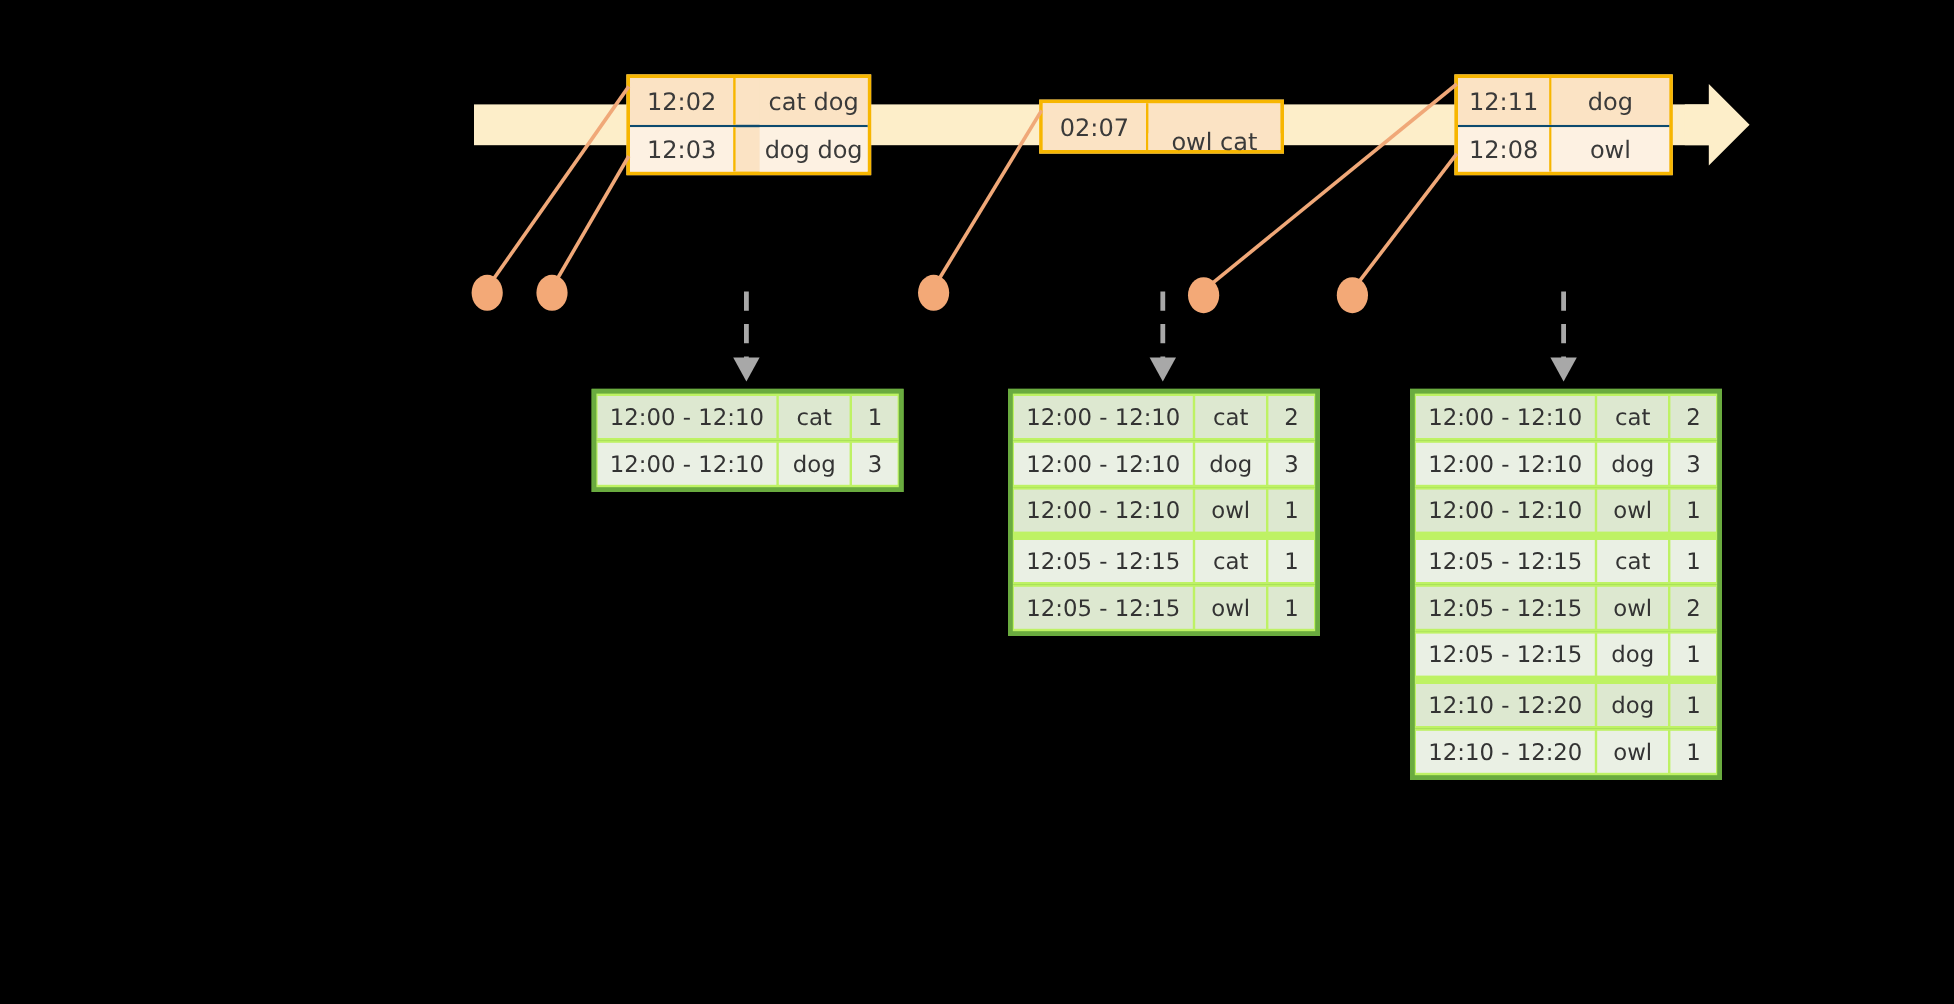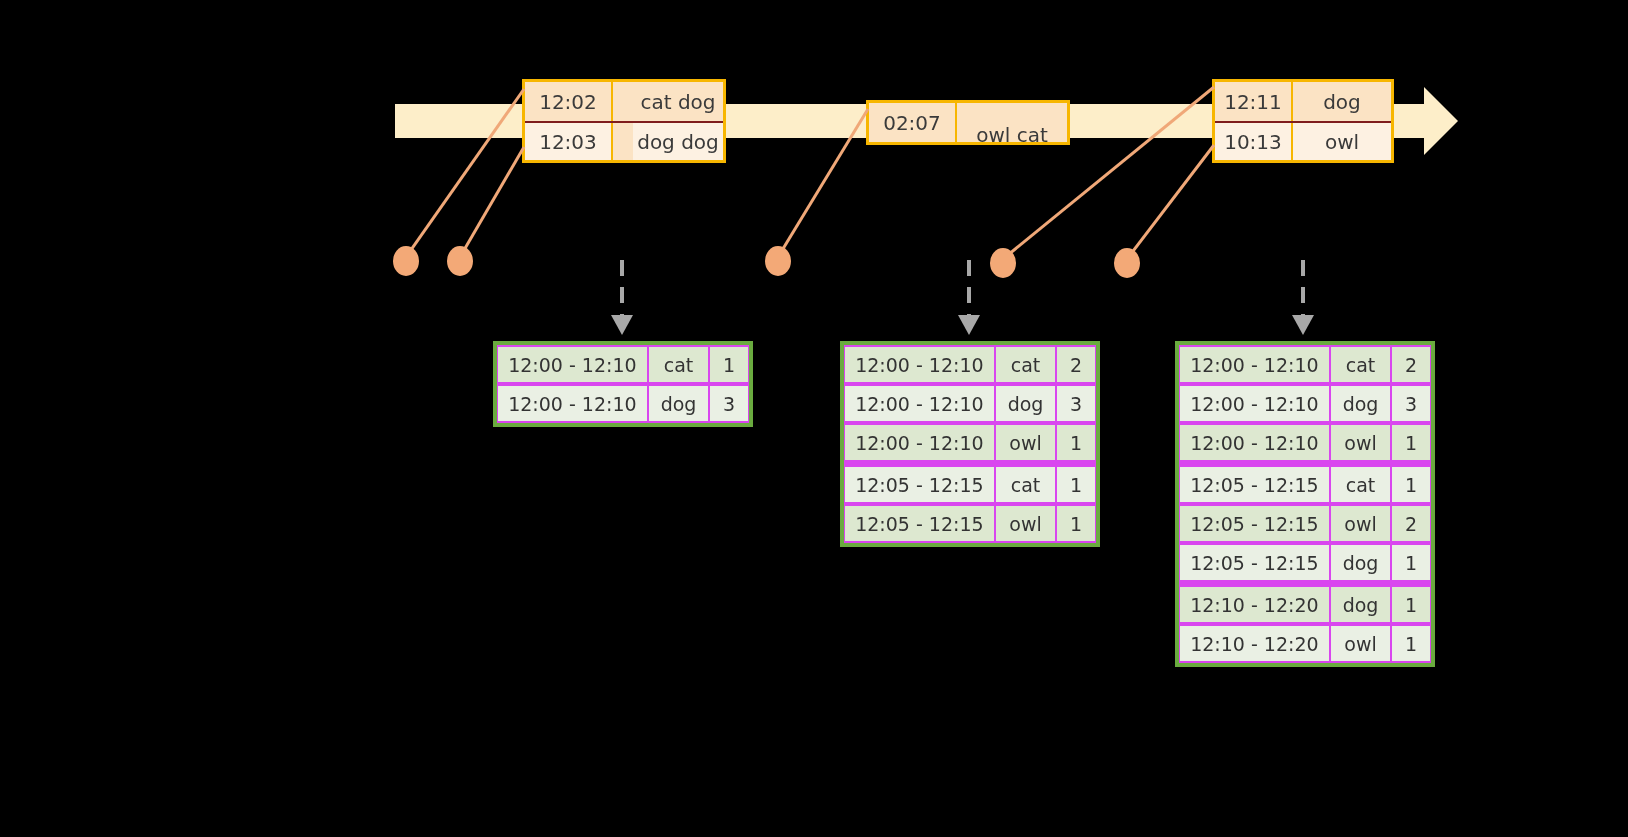--- a/index.html
+++ b/index.html
@@ -10,21 +10,21 @@
   body {
     width: 1628px;
     height: 837px;
     position: relative;
     overflow: hidden;
     font-family: "DejaVu Sans", "Liberation Sans", sans-serif;
   }
 
   #stage {
     position: absolute;
-    left: 0; top: 17px;
+    left: 0; top: 0;
     width: 1628px;
     height: 752px;
     background: #000000;
   }
 
   
   #timeline-band {
     position: absolute;
     left: 395px;
     top: 87px;
@@ -57,21 +57,21 @@
     border: 3px solid #f7b600;
     box-sizing: border-box;
     background: #fbe3c4;
   }
   .event-row {
     display: flex;
     height: 39px;
     box-sizing: border-box;
   }
   .event-row + .event-row {
-    border-top: 2px solid #7f1d1d;
+    border-top: 2px solid #0c4a6e;
   }
   .event-row.alt .ev-cell { background: #fdf1e2; }
   .ev-cell {
     display: flex;
     align-items: center;
     justify-content: center;
     box-sizing: border-box;
     background: #fbe3c4;
     color: #3a3a3a;
     font-size: 20px;
@@ -101,21 +101,21 @@
   .result-table {
     position: absolute;
     border: 4px solid #6aab3f;
     box-sizing: border-box;
     background: #6aab3f;
   }
   .res-row {
     display: flex;
     height: 39px;
     box-sizing: border-box;
-    background: #d946ef;
+    background: #bef264;
   }
   .res-cell {
     display: flex;
     align-items: center;
     justify-content: center;
     box-sizing: border-box;
     margin: 2px 1px;
     color: #333333;
     font-size: 19px;
     white-space: nowrap;
@@ -159,21 +159,21 @@
       <div class="ev-cell ev-words">owl cat</div>
     </div>
   </div>
 
   <div class="event-box" id="event-box-3">
     <div class="event-row">
       <div class="ev-cell ev-time">12:11</div>
       <div class="ev-cell ev-words">dog</div>
     </div>
     <div class="event-row alt">
-      <div class="ev-cell ev-time">10:13</div>
+      <div class="ev-cell ev-time">12:08</div>
       <div class="ev-cell ev-words">owl</div>
     </div>
   </div>
 
   <svg id="connectors" viewBox="0 0 1628 837">
 
     <line x1="406" y1="240" x2="524" y2="72" stroke="#f0a878" stroke-width="3"></line>
     <line x1="460" y1="240" x2="524" y2="130" stroke="#f0a878" stroke-width="3"></line>
     <line x1="778" y1="240" x2="868" y2="92" stroke="#f0a878" stroke-width="3"></line>
     <line x1="1003" y1="242" x2="1214" y2="70" stroke="#f0a878" stroke-width="3"></line>

